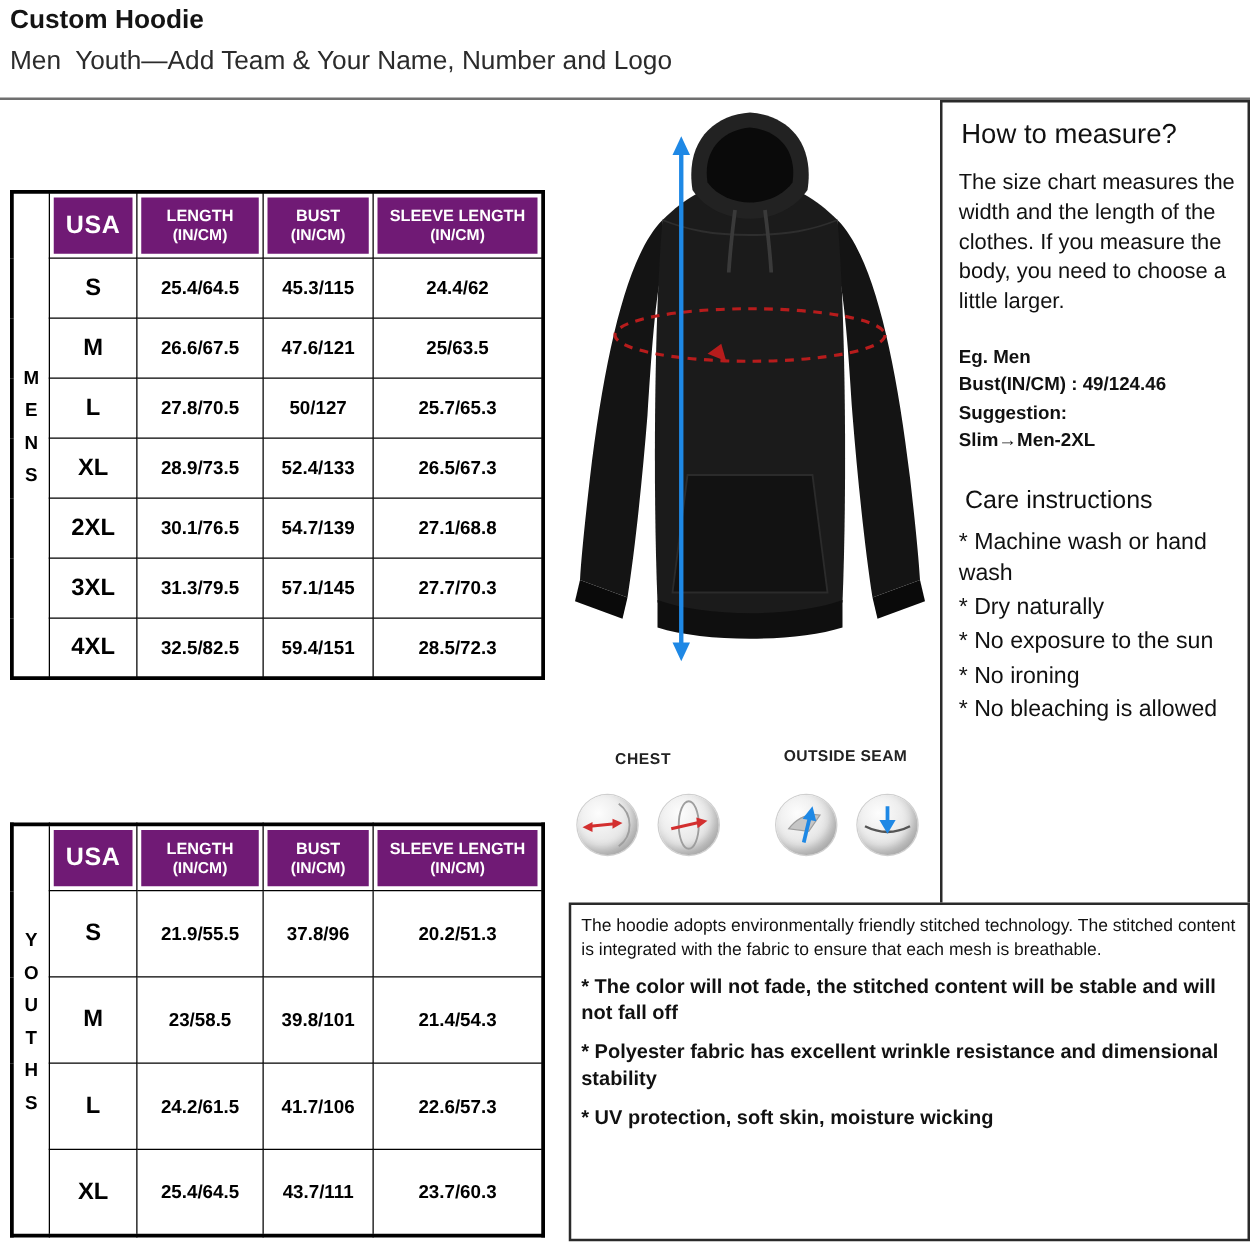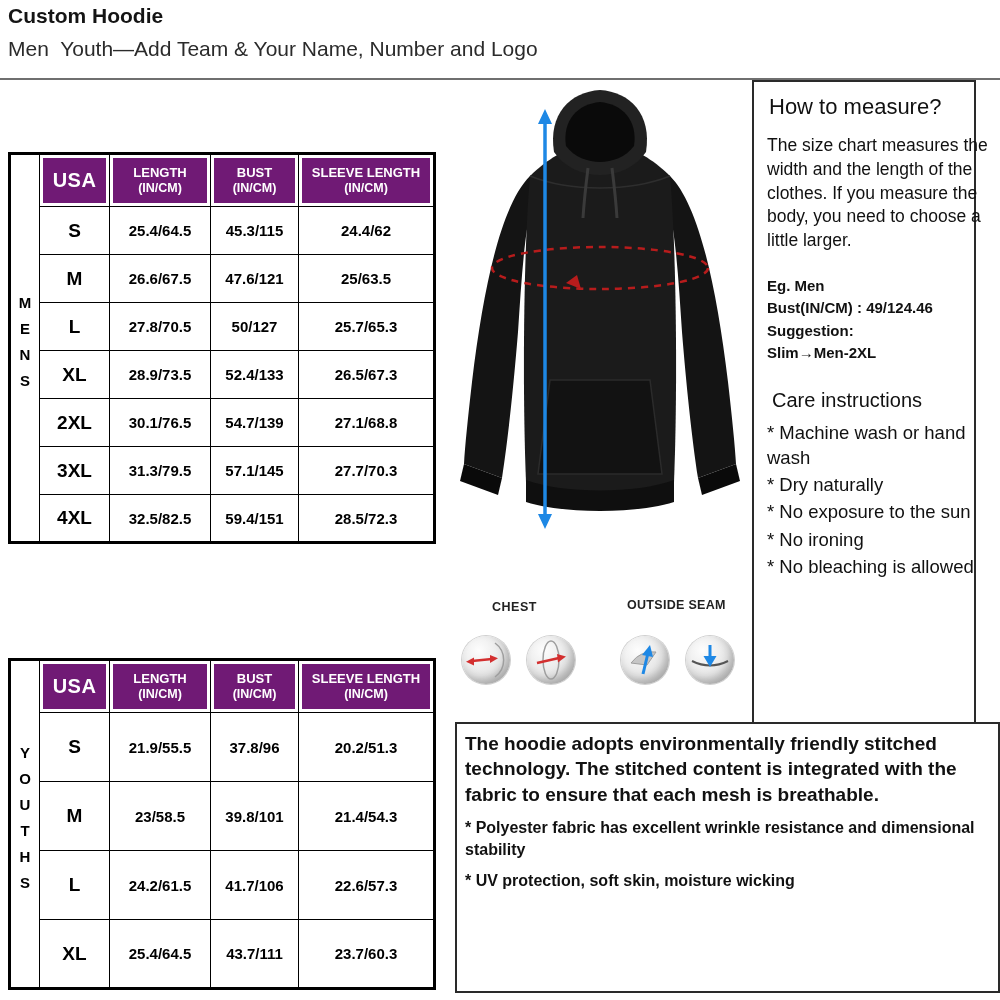--- a/index.html
+++ b/index.html
@@ -53,37 +53,37 @@
   #seam-label { left:627px; top:598px; font-size:12.5px; font-weight:bold; letter-spacing:0.3px; color:#222; }
   .measure-icon {
     position:absolute; width:48px; height:48px; border-radius:50%;
     background: radial-gradient(circle at 35% 30%, #fdfdfd 0%, #e6e6e6 55%, #bdbdbd 95%);
     box-shadow: inset -4px -5px 8px rgba(0,0,0,0.18), 0 0 0 1px #cfcfcf;
   }
   .measure-icon svg { display:block; width:48px; height:48px; }
 
   
   #how-to-panel {
-    left:752px; top:80px; width:224px; height:642px;
+    left:752px; top:80px; width:248px; height:642px;
     border:2px solid #2a2a2a; border-bottom:none;
     padding:10px 6px 0 13px;
   }
   #how-to-title { font-size:22px; color:#111; margin:2px 0 14px 2px; font-weight:400; }
   #how-to-body { font-size:17.5px; line-height:1.36; width:228px; color:#111; }
   #example-block { margin-top:22px; font-weight:bold; font-size:15px; line-height:1.5; }
   #care-title { font-size:20px; margin-top:24px; margin-left:5px; font-weight:400; }
   #care-list { margin-top:8px; font-size:18.5px; line-height:1.36; width:226px; }
   .care-item { margin:2px 0; }
 
   
   #features-panel {
     left:455px; top:722px; width:545px; height:271px;
     border:2px solid #2a2a2a; padding:7px 5px 0 8px;
   }
-  #features-intro { font-size:19px; font-weight:bold; line-height:1.34; }
+  #features-intro { font-size:14px; font-weight:normal; line-height:1.34; }
   .feature-item { font-size:16px; font-weight:bold; line-height:1.34; margin-top:10px; }
 </style>
 </head>
 <body>
 
 <div class="abs" id="title">Custom Hoodie</div>
 <div class="abs" id="subtitle">Men  Youth—Add Team &amp; Your Name, Number and Logo</div>
 <div class="abs" id="header-rule"></div>
 
 <table class="size-table" id="mens-table">
@@ -302,15 +302,16 @@
     <div class="care-item">* Machine wash or hand wash</div>
     <div class="care-item">* Dry naturally</div>
     <div class="care-item">* No exposure to the sun</div>
     <div class="care-item">* No ironing</div>
     <div class="care-item">* No bleaching is allowed</div>
   </div>
 </div>
 
 <div class="abs" id="features-panel">
   <div id="features-intro">The hoodie adopts environmentally friendly stitched technology. The stitched content is integrated with the fabric to ensure that each mesh is breathable.</div>
+  <div class="feature-item">* The color will not fade, the stitched content will be stable and will not fall off</div>
   <div class="feature-item">* Polyester fabric has excellent wrinkle resistance and dimensional stability</div>
   <div class="feature-item">* UV protection, soft skin, moisture wicking</div>
 </div>
 
 </body></html>

